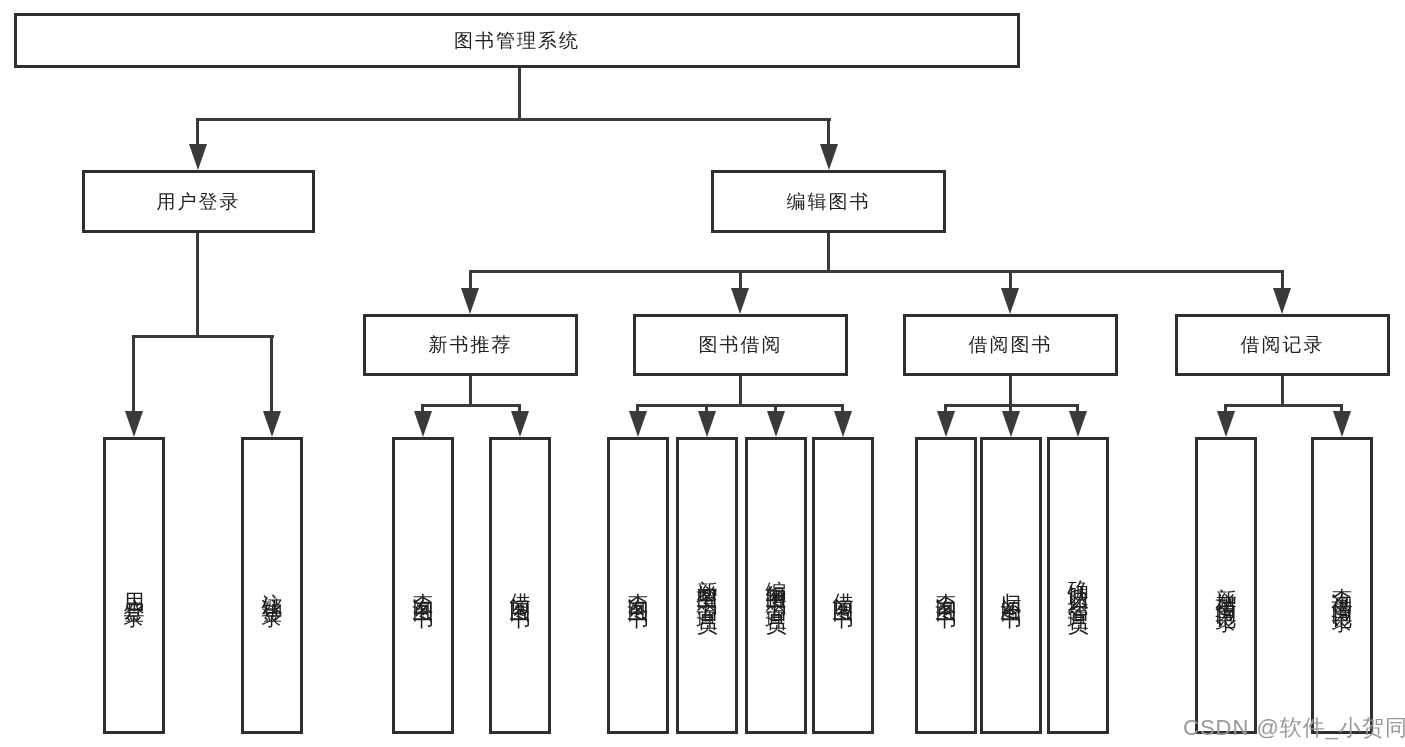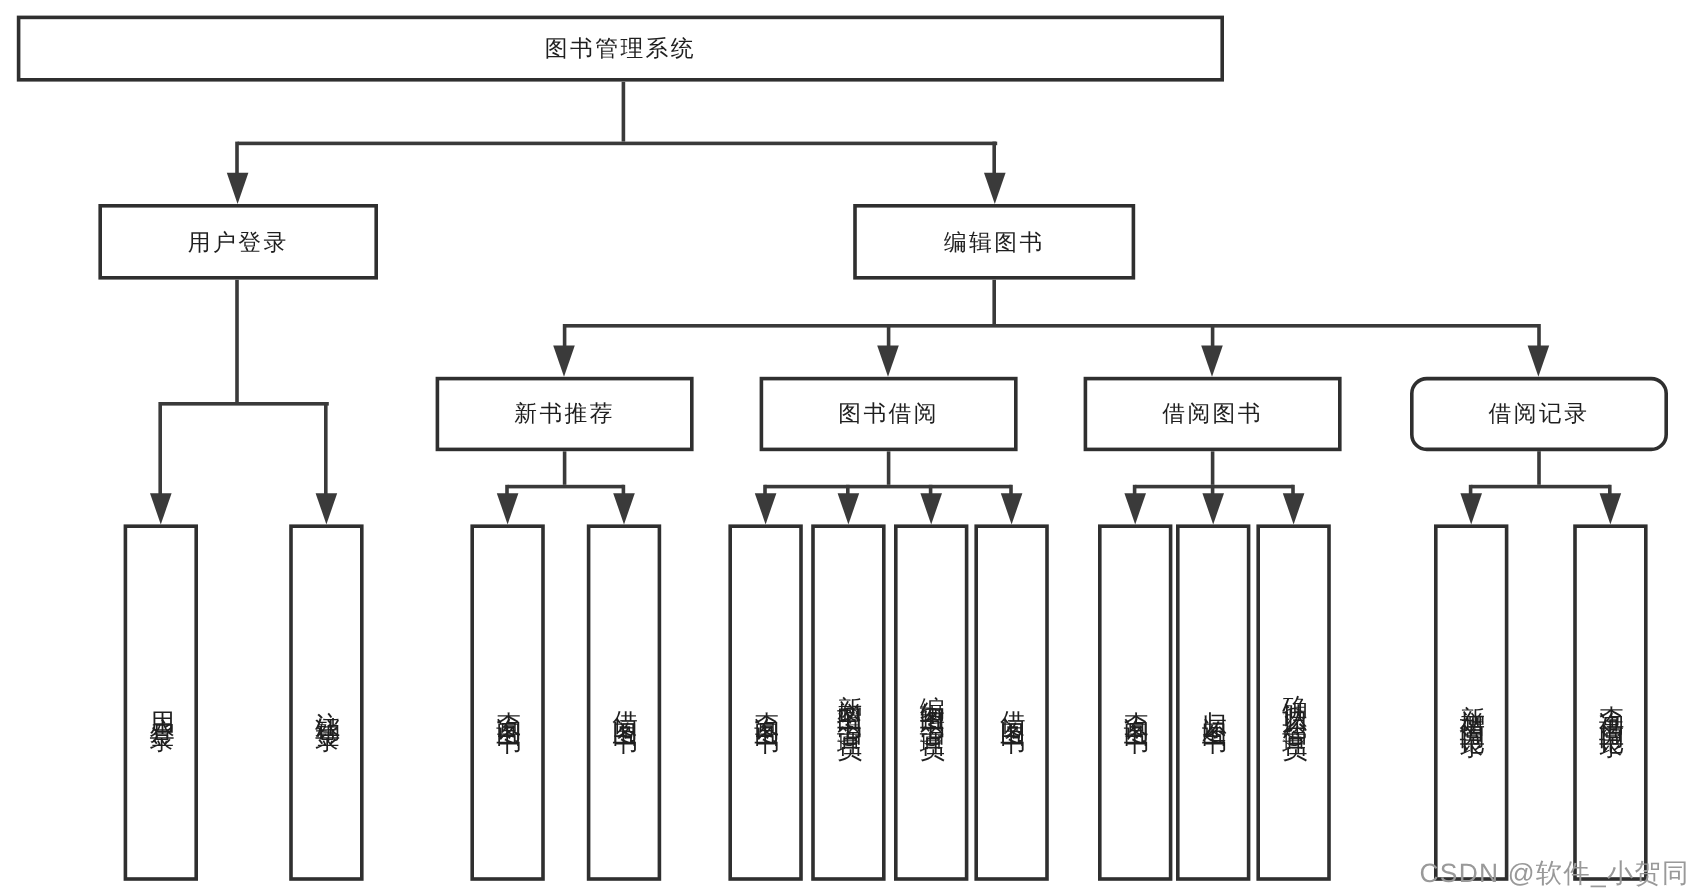--- a/index.html
+++ b/index.html
@@ -72,21 +72,21 @@
   <div class="vline" style="left:739px; top:270px; height:22px;"></div>
   <div class="arrow" style="left:731px; top:288px;"></div>
   <div class="vline" style="left:1009px; top:270px; height:22px;"></div>
   <div class="arrow" style="left:1001px; top:288px;"></div>
   <div class="vline" style="left:1281px; top:270px; height:22px;"></div>
   <div class="arrow" style="left:1273px; top:288px;"></div>
 
   <div class="box" style="left:363px; top:314px; width:215px; height:62px;">新书推荐</div>
   <div class="box" style="left:633px; top:314px; width:215px; height:62px;">图书借阅</div>
   <div class="box" style="left:903px; top:314px; width:215px; height:62px;">借阅图书</div>
-  <div class="box" style="left:1175px; top:314px; width:215px; height:62px;border-radius:14px;">借阅记录</div>
+  <div class="box" style="left:1175px; top:314px; width:215px; height:62px;">借阅记录</div>
 
   <div class="vline" style="left:469px; top:376px; height:28px;"></div>
   <div class="hline" style="left:423px; top:404px; width:97px;"></div>
   <div class="vline" style="left:421px; top:404px; height:10px;"></div>
   <div class="arrow" style="left:414px; top:411px;"></div>
   <div class="vline" style="left:518px; top:404px; height:10px;"></div>
   <div class="arrow" style="left:511px; top:411px;"></div>
 
   <div class="vline" style="left:739px; top:376px; height:28px;"></div>
   <div class="hline" style="left:637px; top:404px; width:206px;"></div>

